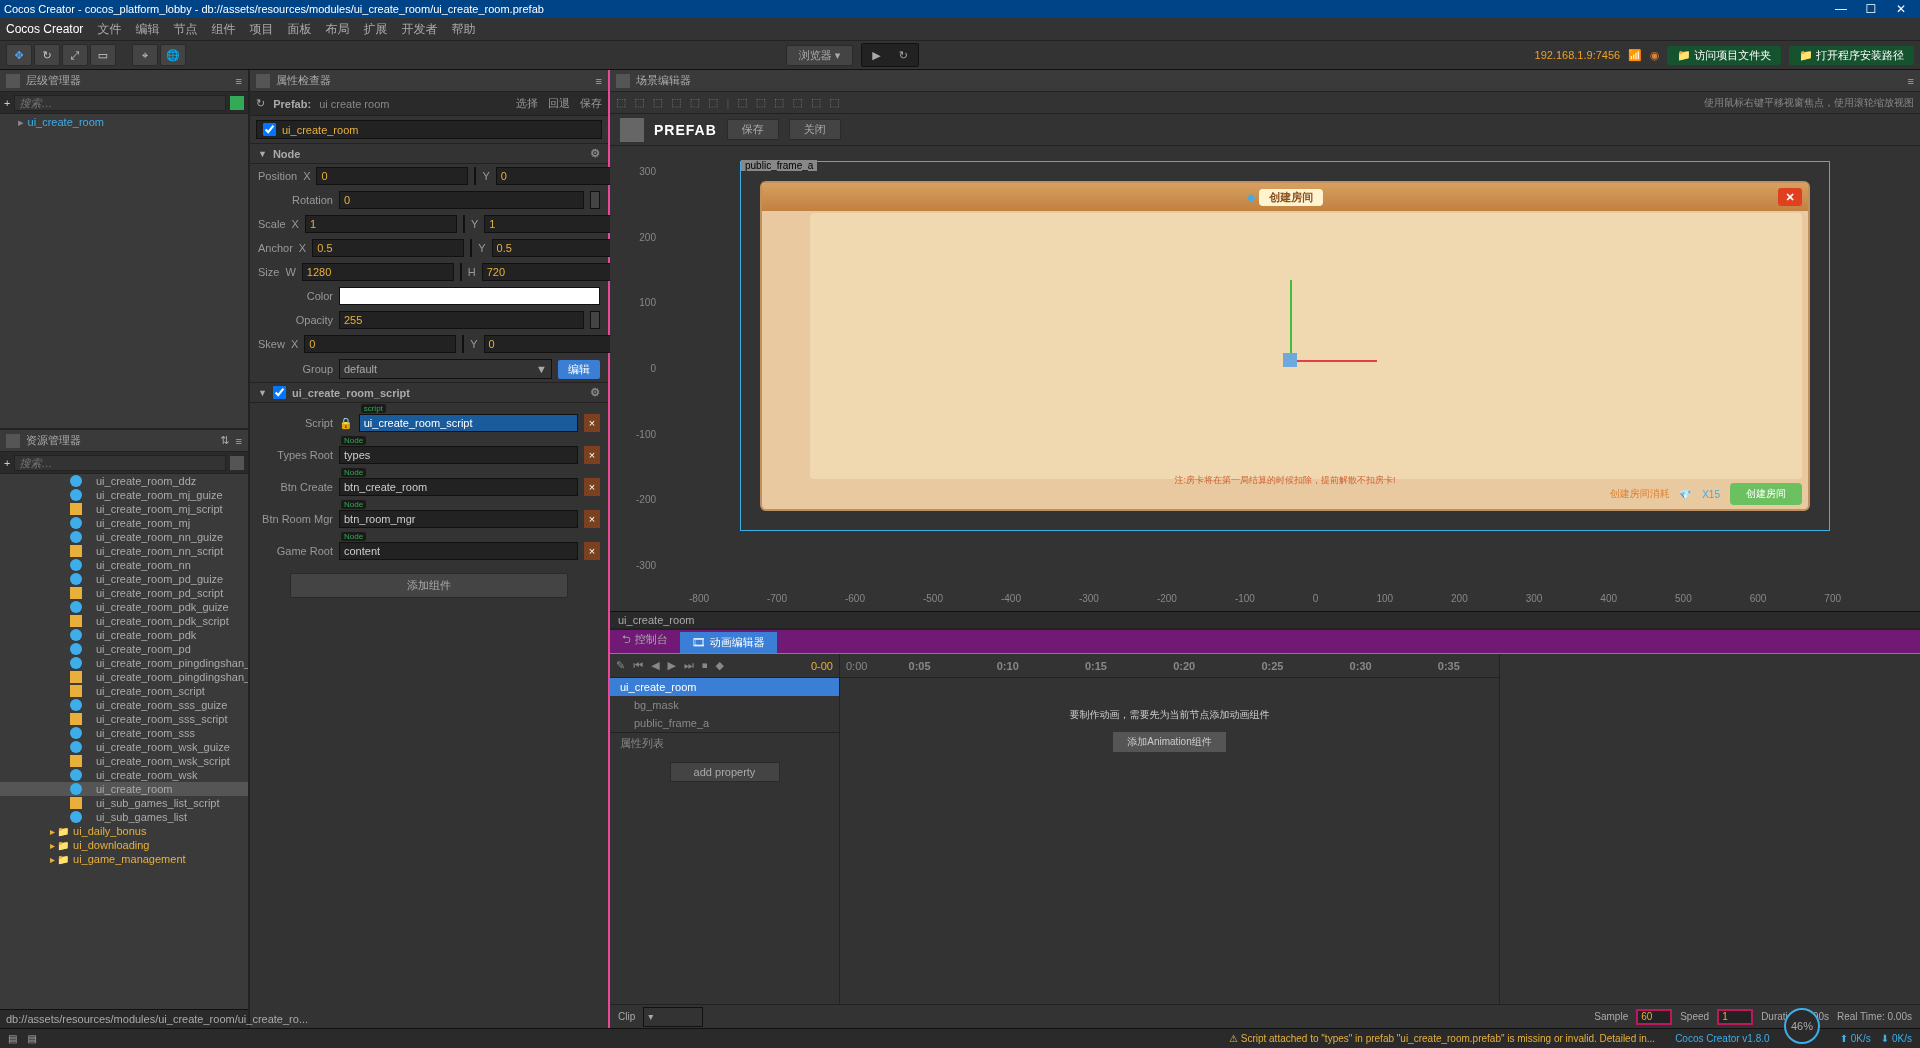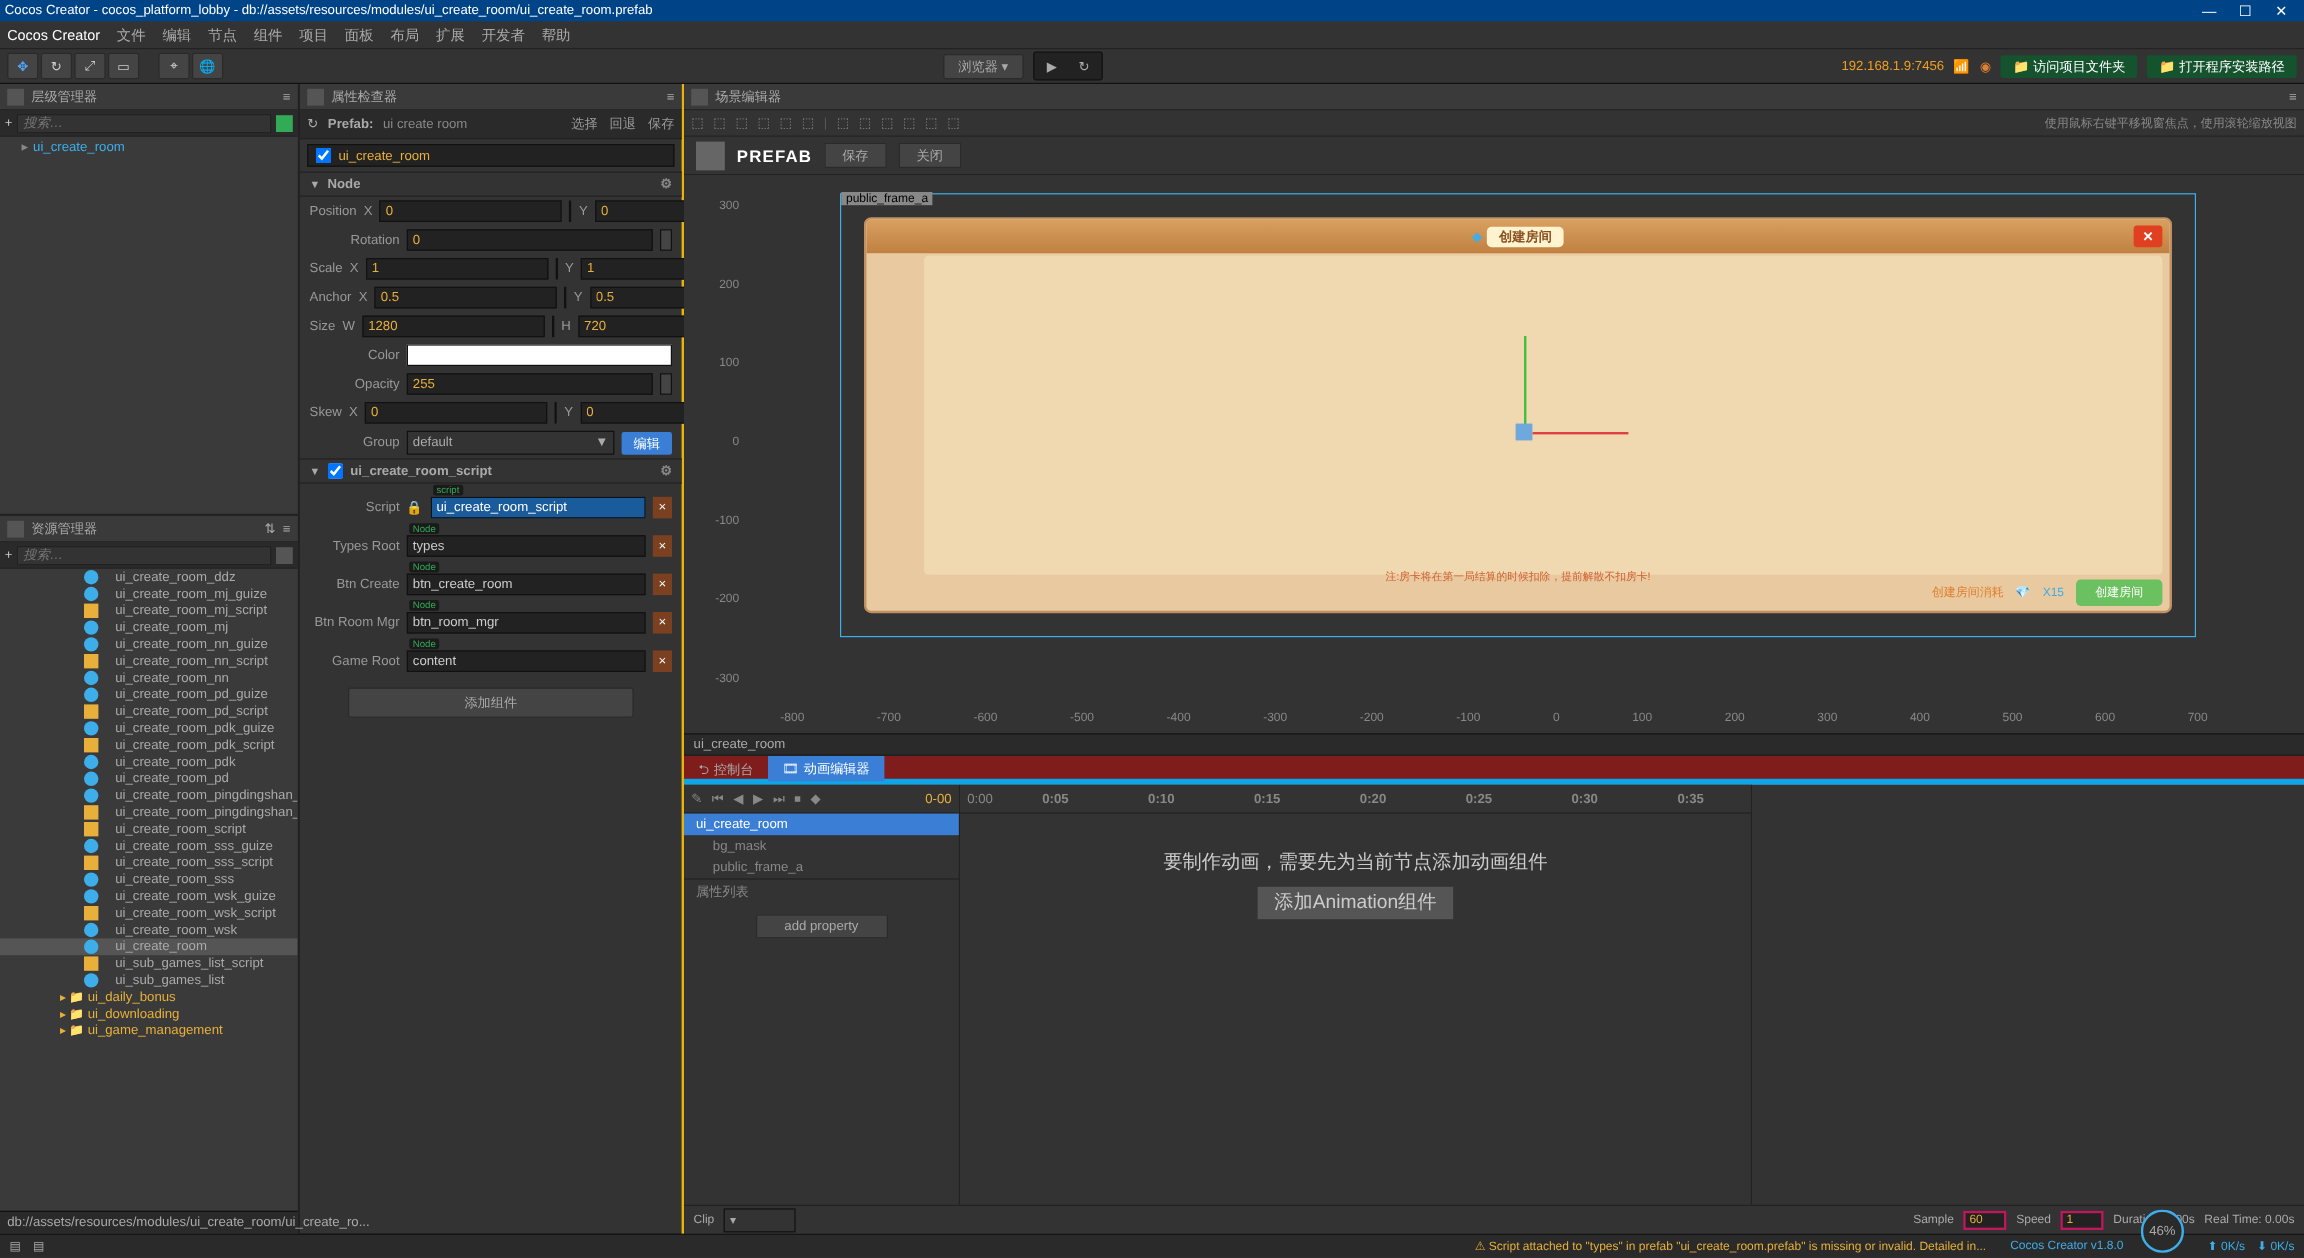--- a/index.html
+++ b/index.html
@@ -39,21 +39,21 @@
 .tree-item { color: #3daee9; padding: 2px 8px 2px 18px; cursor: pointer; }
 .tree-item::before { content: "▸"; margin-right: 4px; color: #888; }
 .asset-item { display: flex; align-items: center; padding: 1px 4px 1px 70px; gap: 14px; cursor: pointer; white-space: nowrap; overflow: hidden; }
 .asset-item.sel { background: #555; }
 .aicon { width: 12px; height: 12px; background: #888; display: inline-block; flex-shrink: 0; }
 .aicon.js { background: #e8b03a; }
 .aicon.prefab { background: #3daee9; border-radius: 50%; }
 .folder-row { padding: 1px 4px 1px 50px; color: #e8b03a; cursor: pointer; }
 .folder-row::before { content: "▸ 📁 "; font-size: 10px; }
 
-.mid { width: 320px; border-right: 2px solid #eab308; }
+.mid { width: 360px; border-right: 2px solid #ec4899; }
 .insp-top { background: #2a2a2a; padding: 4px 6px; display: flex; align-items: center; gap: 8px; border-bottom: 1px solid #222; }
 .insp-top .links { margin-left: auto; display: flex; gap: 10px; color: #999; }
 .insp-top .links span { cursor: pointer; }
 .nodename { background: #222; border: 1px solid #111; padding: 2px 6px; display: flex; align-items: center; gap: 6px; margin: 4px 6px; }
 .nodename input[type=checkbox] { }
 .nodename span { color: #e8b03a; }
 .section-hdr { background: #333; padding: 3px 8px; display: flex; align-items: center; font-weight: bold; border-top: 1px solid #222; border-bottom: 1px solid #222; cursor: pointer; }
 .section-hdr::before { content: "▼"; margin-right: 6px; font-size: 9px; }
 .section-hdr .gear { margin-left: auto; color: #888; }
 .proprow { display: flex; align-items: center; padding: 3px 8px; gap: 6px; }
@@ -95,34 +95,34 @@
 .preview .sidetabs { position: absolute; top: 30px; left: 4px; width: 40px; display: flex; flex-direction: column; gap: 2px; }
 .preview .stab { width: 40px; height: 40px; background: #c8a070; border-radius: 4px; display: flex; align-items: flex-end; justify-content: center; font-size: 8px; color: #fff; padding-bottom: 2px; }
 .preview .stab.active { background: #8bc34a; }
 .preview .footer { position: absolute; bottom: 4px; right: 6px; left: 48px; display: flex; align-items: center; justify-content: flex-end; gap: 10px; font-size: 10px; }
 .preview .createbtn { background: #6bc060; color: #fff; padding: 4px 16px; border-radius: 4px; }
 .gizmo { position: absolute; left: 50%; top: 48%; }
 .gizmo .box { width: 14px; height: 14px; background: #6fa8dc; position: absolute; left: -7px; top: -7px; }
 .gizmo .ax { position: absolute; left: 7px; top: 0; width: 80px; height: 2px; background: #e04040; }
 .gizmo .ay { position: absolute; left: 0; top: -80px; width: 2px; height: 80px; background: #40c040; }
 
-.anim-tabs { background: #7f1d1d; height: 24px; display: flex; align-items: flex-start; border-bottom: 5px solid #0ea5e9; }
+.anim-tabs { background: #701a75; height: 24px; display: flex; align-items: flex-end; border-bottom: 1px solid #0ea5e9; }
 .anim-tabs .t { padding: 3px 12px; cursor: pointer; }
 .anim-tabs .t.active { background: #3a7fd5; color: #fff; }
 .anim-body { flex: 1; display: flex; }
 .anim-left { width: 230px; border-right: 1px solid #222; display: flex; flex-direction: column; }
 .anim-tracks { width: 660px; border-right: 1px solid #222; }
 .anim-ctl { height: 24px; background: #333; display: flex; align-items: center; padding: 0 6px; gap: 8px; border-bottom: 1px solid #222; color: #888; }
 .anim-ctl .sp { flex: 1; font-weight: bold; }
 .anim-ctl .time { color: #e8b03a; }
 .anim-row { padding: 3px 10px; cursor: pointer; }
 .anim-row.sel { background: #3a7fd5; color: #fff; }
 .anim-row.sub { padding-left: 24px; color: #888; }
 .addprop { background: #444; border: 1px solid #2a2a2a; padding: 3px 14px; margin: 8px auto; text-align: center; width: 110px; cursor: pointer; }
-.anim-msg { text-align: center; padding: 30px; color: #ccc; font-size: 16px; }
+.anim-msg { text-align: center; padding: 30px; color: #ccc; font-size: 10px; }
 .anim-addbtn { background: #555; padding: 3px 14px; display: inline-block; margin-top: 10px; cursor: pointer; }
 .anim-foot { height: 24px; background: #333; border-top: 1px solid #222; display: flex; align-items: center; padding: 0 8px; gap: 8px; font-size: 10px; }
 .anim-foot .sp { flex: 1; }
 .smallinput { background: #222; border: 2px solid #be185d; color: #e8b03a; width: 36px; height: 16px; padding: 0 3px; font-size: 10px; }
 
 .statusbar { height: 20px; background: #2a2a2a; display: flex; align-items: center; padding: 0 8px; gap: 10px; font-size: 10px; border-top: 1px solid #111; }
 .statusbar .warn { color: #e8b03a; }
 .statusbar .brand { color: #3daee9; margin-left: 10px; }
 .statusbar .sp { flex: 1; }
 .circ { width: 36px; height: 36px; border: 2px solid #3daee9; border-radius: 50%; display: flex; align-items: center; justify-content: center; font-size: 11px; position: fixed; bottom: 4px; right: 100px; background: #2a2a2a; }

